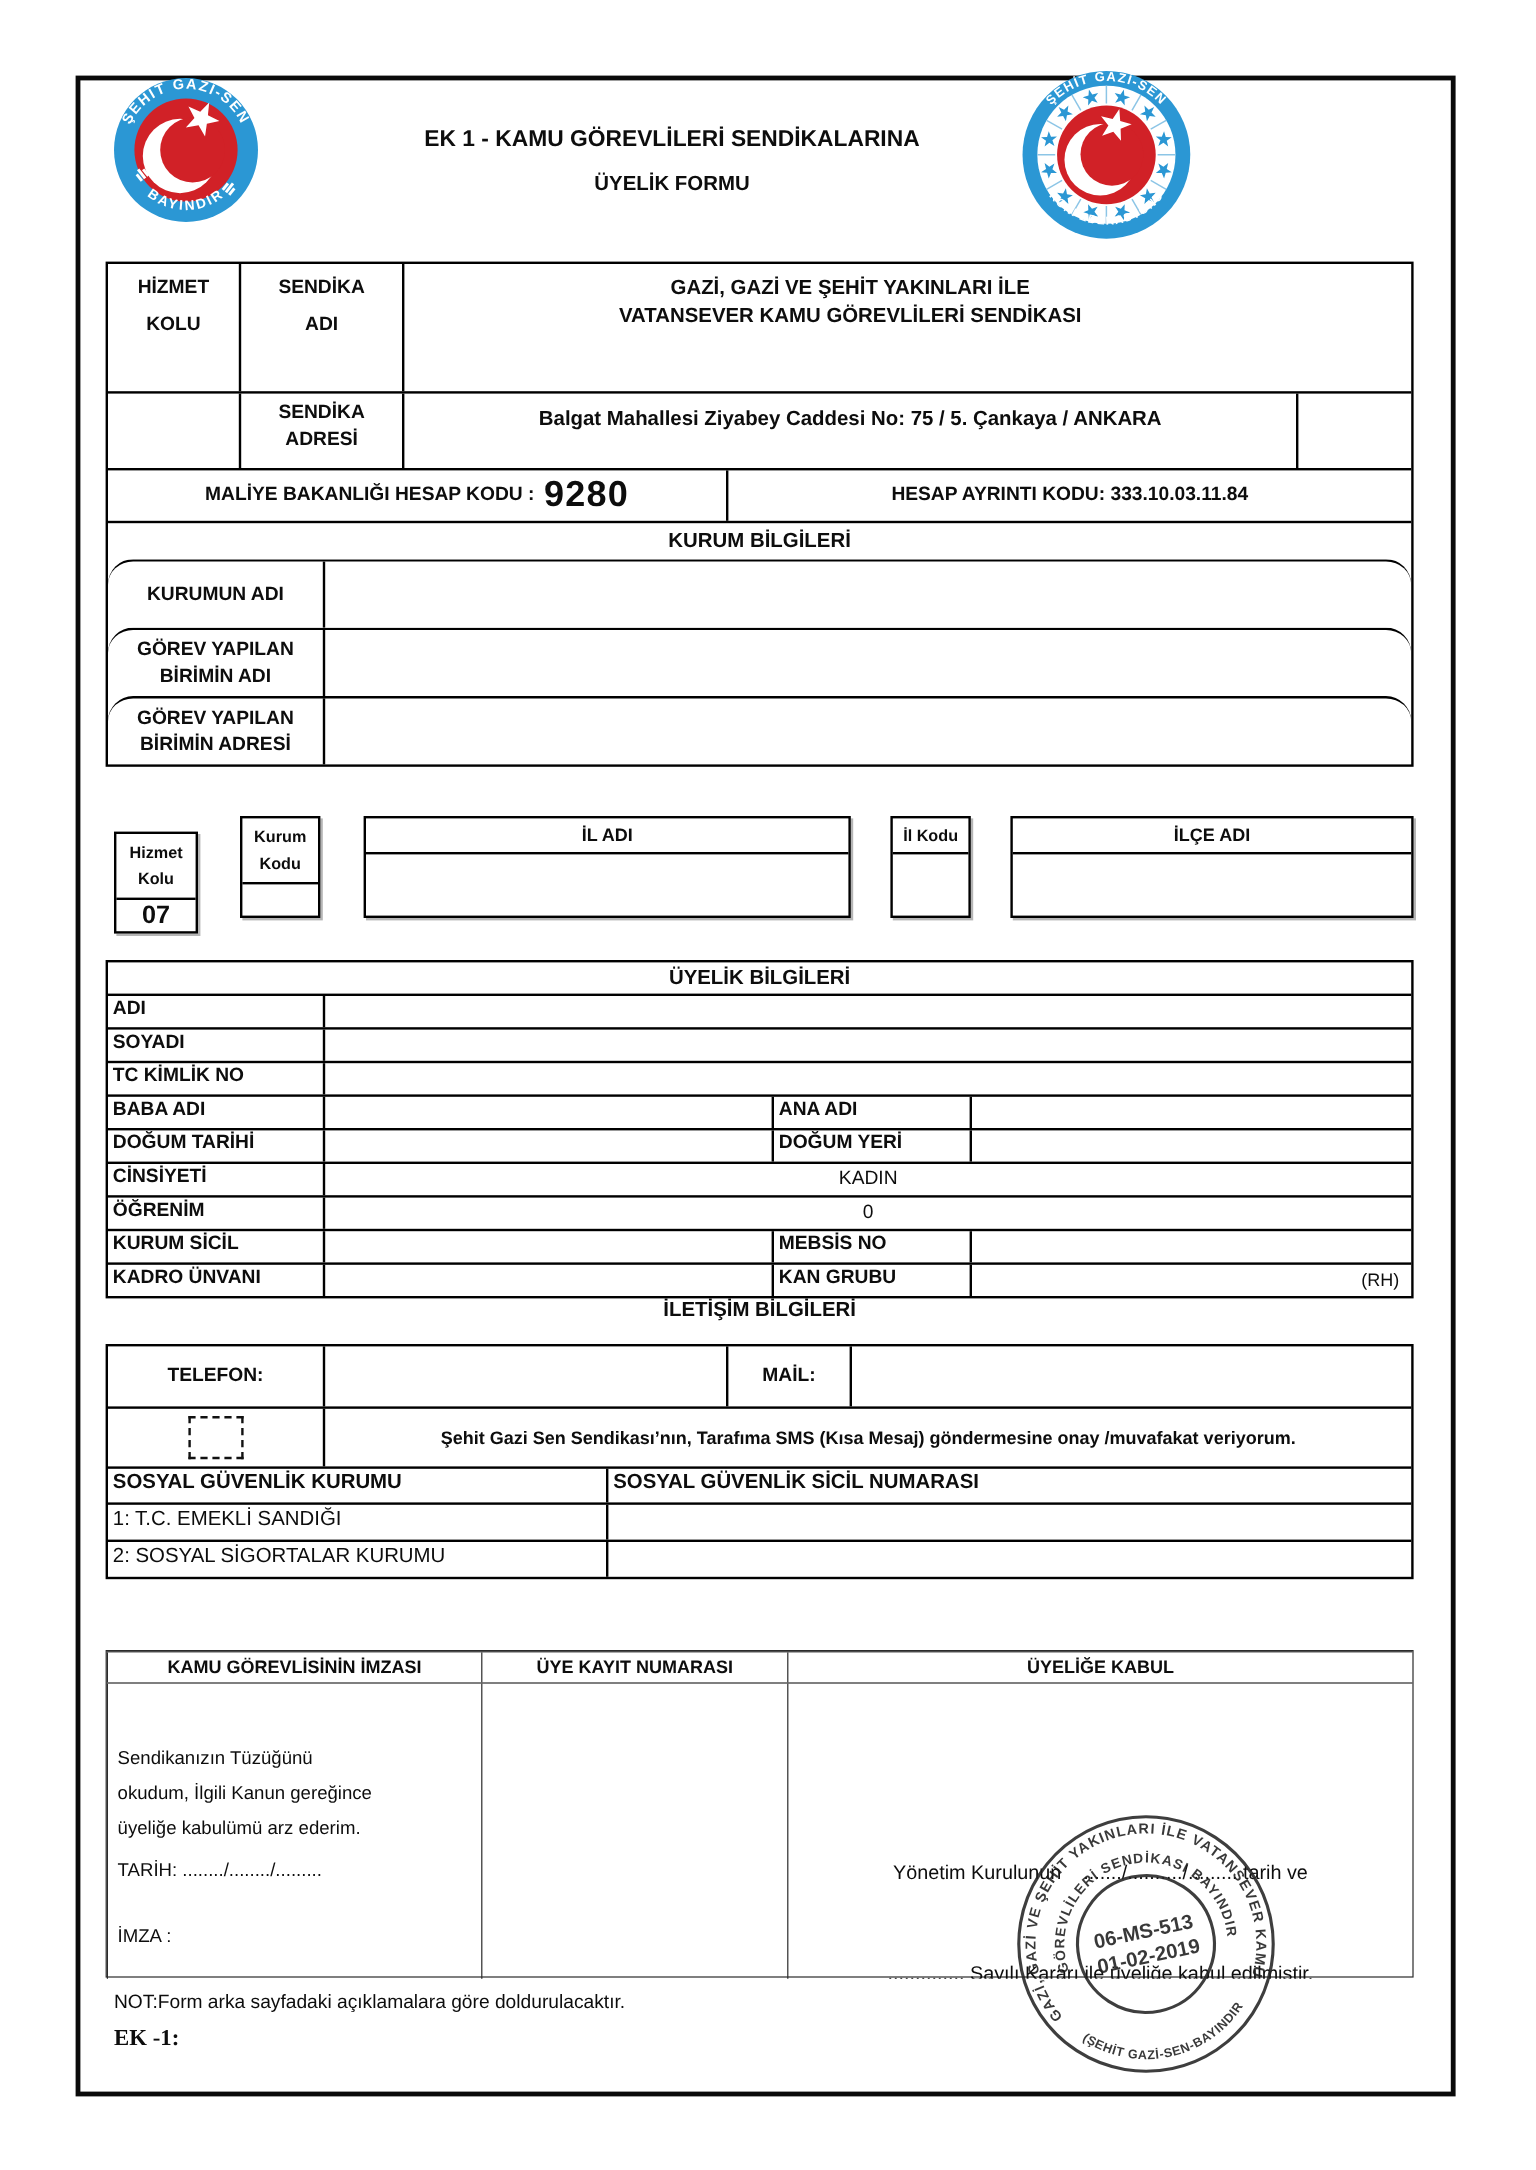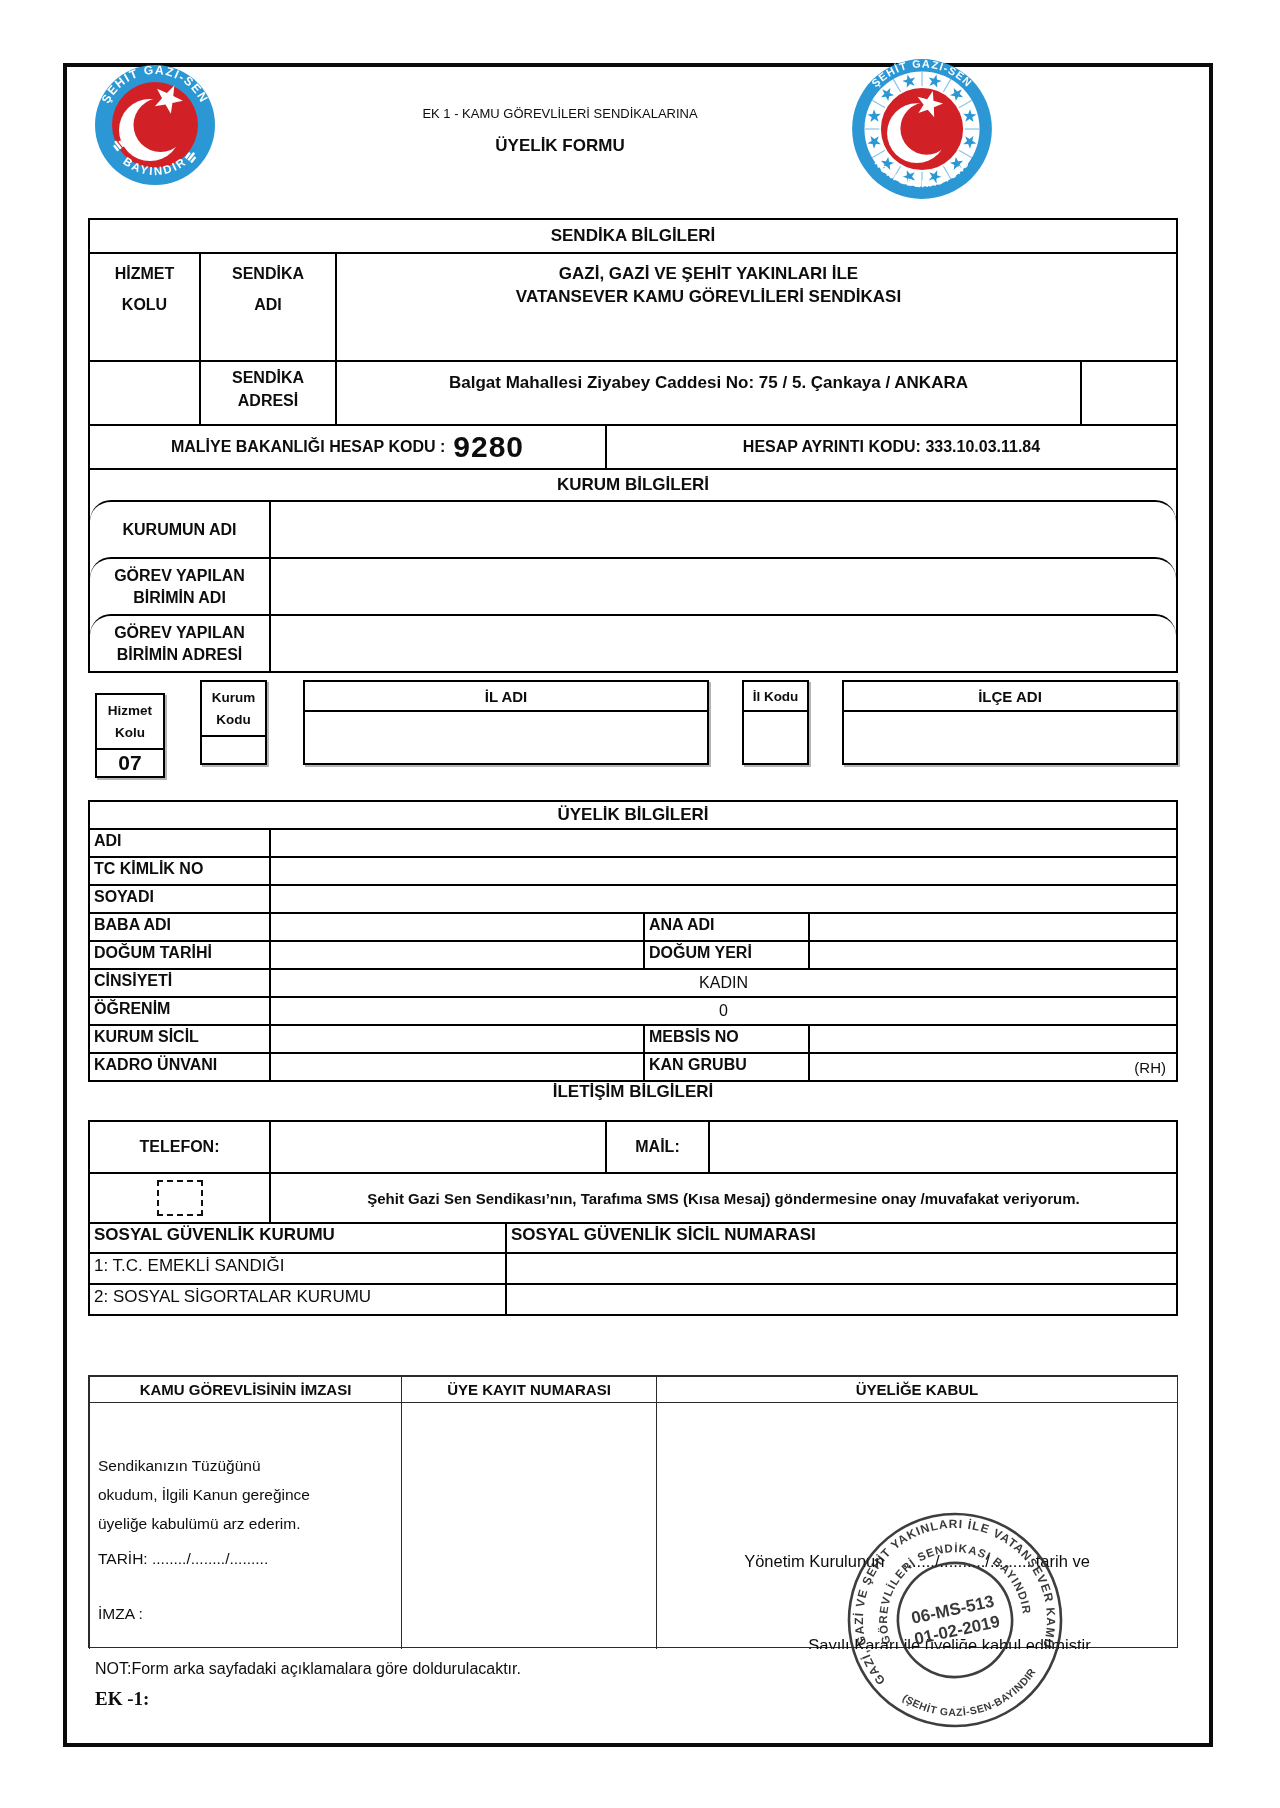--- a/index.html
+++ b/index.html
@@ -1,21 +1,21 @@
 <!DOCTYPE html>
 <html><head>
 <meta charset="utf-8">
 <style>
   html,body{margin:0;padding:0;background:#fff;}
   .page{position:relative;width:1280px;height:1808px;background:#fff;overflow:hidden;
         font-family:"Liberation Sans",sans-serif;color:#0d0d0d;}
   .abs{position:absolute;box-sizing:border-box;}
   .frame{left:63px;top:63px;width:1150px;height:1684px;border:4px solid #0a0a0a;}
   .titles{left:250px;top:106px;width:620px;text-align:center;}
-  .titles .l1{font-size:13px;font-weight:normal;}
+  .titles .l1{font-size:19px;font-weight:bold;}
   .titles .l2{font-size:17px;font-weight:bold;margin-top:15px;}
 
   
   .tbl{border:2px solid #000;}
   .row{display:flex;border-top:2px solid #000;}
   .row:first-child{border-top:none;}
   .cell{box-sizing:border-box;border-left:2px solid #000;flex:none;overflow:hidden;}
   .cell:first-child{border-left:none;}
   .grow{flex:1 1 auto;}
   .ctr{display:flex;align-items:center;justify-content:center;text-align:center;}
@@ -170,21 +170,20 @@
       <textPath href="#arcBotR" startOffset="50%">KONFEDERASYONU</textPath>
     </text>
   </svg>
 
   <div class="abs titles">
     <div class="l1">EK 1 - KAMU GÖREVLİLERİ SENDİKALARINA</div>
     <div class="l2">ÜYELİK FORMU</div>
   </div>
 
   <div class="abs tbl t1">
-    <div class="row hdr ctr">SENDİKA BİLGİLERİ</div>
 
     <div class="row r2">
       <div class="cell w109 two">
         <span>HİZMET</span>
         <span>KOLU</span>
       </div>
       <div class="cell w136 two">
         <span>SENDİKA</span>
         <span>ADI</span>
       </div>
@@ -263,25 +262,25 @@
     <div style="height:51px;"></div>
   </div>
 
   <div class="abs tbl t2">
     <div class="row hdr ctr">ÜYELİK BİLGİLERİ</div>
     <div class="row">
       <div class="cell w179 lab">ADI</div>
       <div class="cell grow"></div>
     </div>
     <div class="row">
+      <div class="cell w179 lab">SOYADI</div>
+      <div class="cell grow"></div>
+    </div>
+    <div class="row">
       <div class="cell w179 lab">TC KİMLİK NO</div>
-      <div class="cell grow"></div>
-    </div>
-    <div class="row">
-      <div class="cell w179 lab">SOYADI</div>
       <div class="cell grow"></div>
     </div>
     <div class="row">
       <div class="cell w179 lab">BABA ADI</div>
       <div class="cell w374"></div>
       <div class="cell w165 lab">ANA ADI</div>
       <div class="cell grow"></div>
     </div>
     <div class="row">
       <div class="cell w179 lab">DOĞUM TARİHİ</div>

